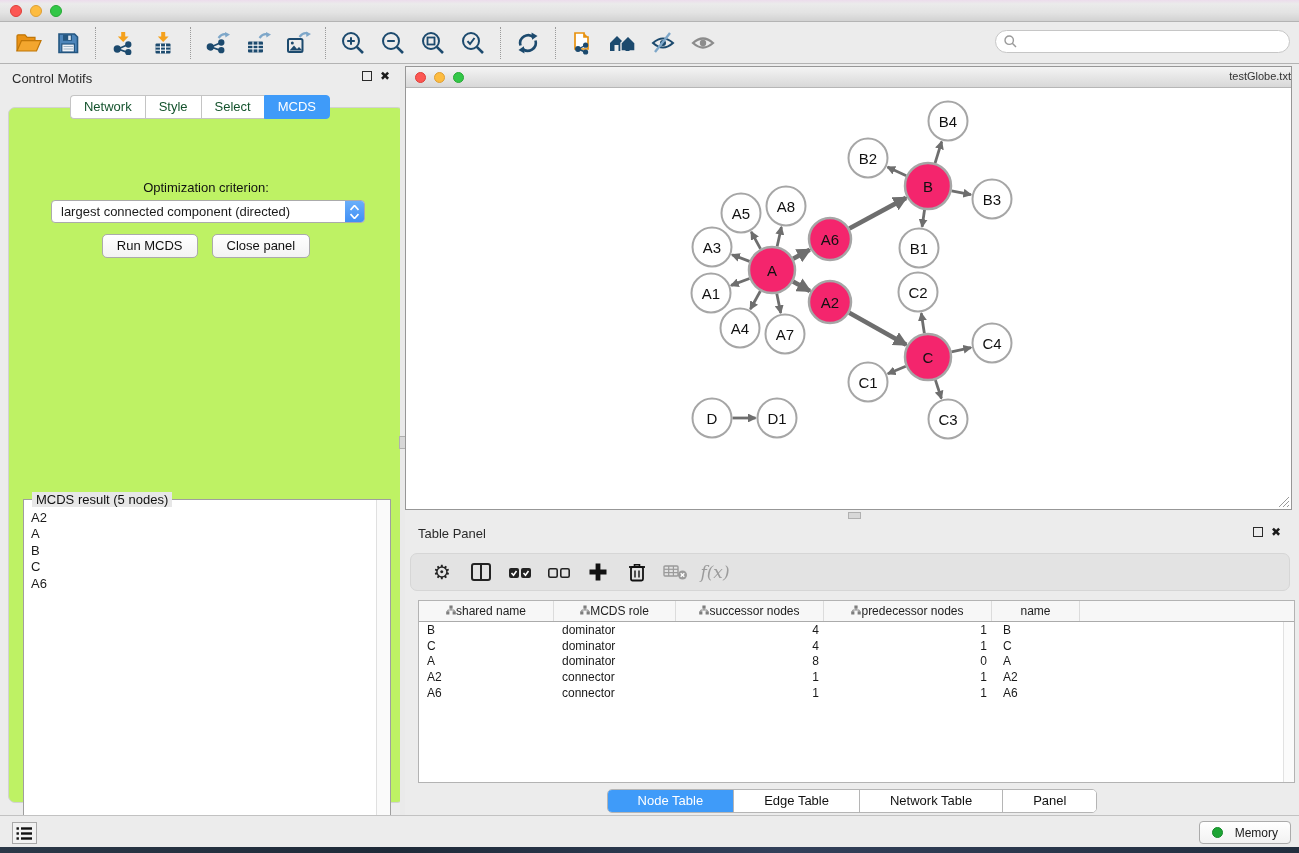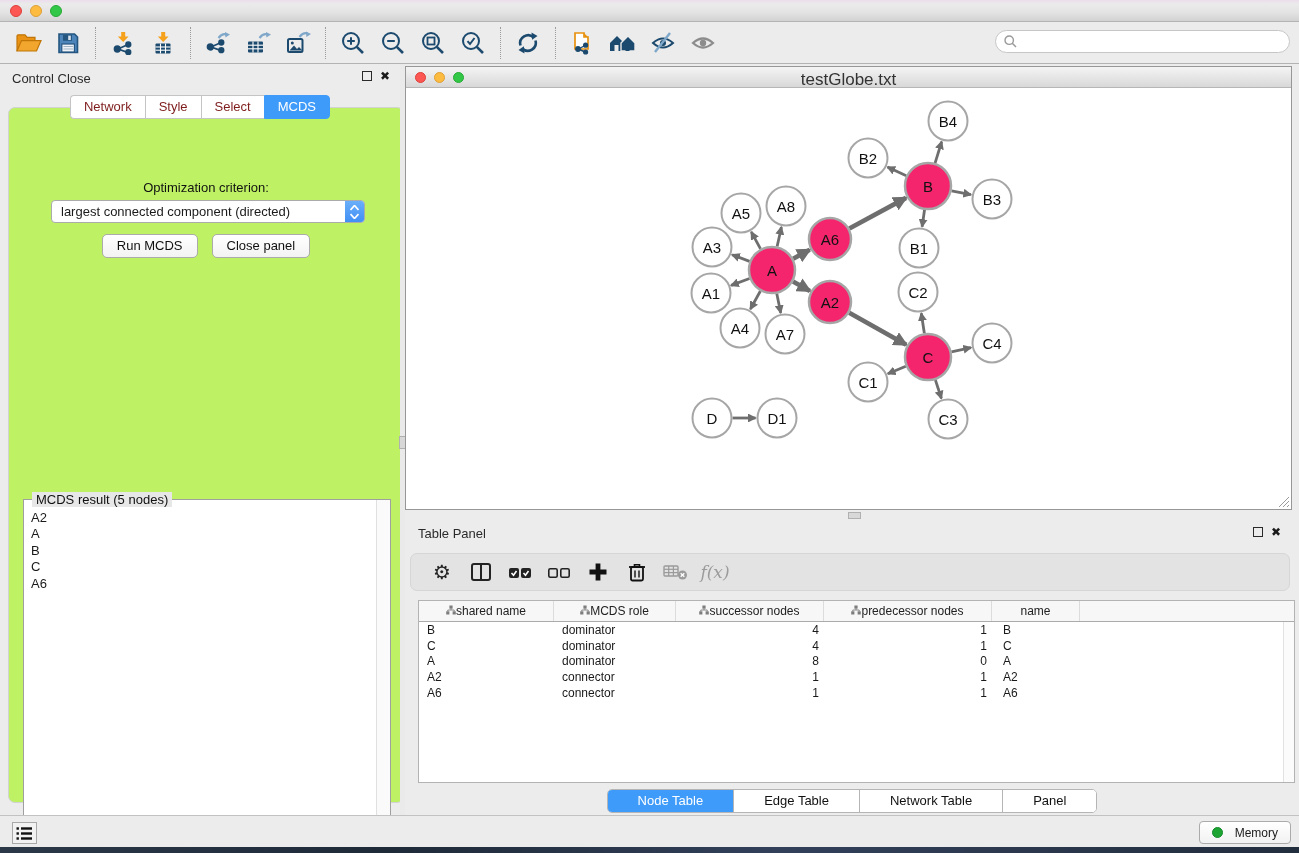--- a/index.html
+++ b/index.html
@@ -30,21 +30,21 @@
   
   .control-panel { position:absolute; left:0; top:64px; width:400px; height:751px; }
   .cp-header { position:absolute; left:12px; top:7px; font-size:13px; color:#2a2a2a; }
   .panel-ctrls { position:absolute; right:10px; top:7px; display:flex; gap:8px; align-items:center; }
   .float-ico { width:10px; height:10px; border:1.6px solid #2a2a2a; display:inline-block; }
   .close-ico { font-size:12px; color:#1a1a1a; line-height:10px; }
   .cp-card { position:absolute; left:8px; top:43px; width:396px; height:696px;
     background:#bef264; border:1px solid #d2d2d2; border-radius:7px; }
   .cp-tabs { position:absolute; left:0; right:0; top:31px; display:flex; justify-content:center; z-index:2; }
   .cp-tab { font-size:13px; padding:3px 13px 4px; background:#fff; border:1px solid #c4c4c4;
-    border-right:none; color:#7f1d1d; }
+    border-right:none; color:#14532d; }
   .cp-tab:first-child { border-radius:4px 0 0 4px; }
   .cp-tab:last-child { border-radius:0 4px 4px 0; border-right:1px solid #c4c4c4; }
   .cp-tab.active { background:#3f9bf9; color:#fff; border-color:#3f9bf9;text-align:center; }
   .opt-label { position:absolute; left:0; right:0; top:72px; text-align:center; font-size:13px; color:#111; }
   .selectbox { position:absolute; left:42px; top:92px; width:314px; height:23px; background:#fff;
     border:1px solid #ababab; border-radius:4px; display:flex; align-items:center; overflow:hidden; }
   .selectbox .sel-text { flex:1; font-size:13px; padding-left:9px; white-space:nowrap; }
   .spinner { width:19px; height:23px; background:linear-gradient(#6cb0fa,#3f8ef5); border-radius:0 3px 3px 0;
     display:flex; flex-direction:column; align-items:center; justify-content:center; gap:2px; }
   .btn-row { position:absolute; left:0; right:0; top:126px; display:flex; justify-content:center; gap:14px; }
@@ -65,21 +65,21 @@
   .h-split { position:absolute; left:405px; top:510px; width:894px; height:10px; background:#ececec; }
   .h-grip { position:absolute; left:443px; top:2px; width:13px; height:7px; background:#d8d8d8; border:1px solid #b0b0b0; }
 
   
   .net-window { position:absolute; left:405px; top:66px; width:887px; height:444px;
     border:1px solid #979797; background:#fff; }
   .net-title { position:absolute; left:0; top:0; right:0; height:21px;
     background:linear-gradient(#f4f4f4,#d8d8d8); border-bottom:1px solid #b6b6b6; }
   .net-title .lights { top:5px; left:9px; }
   .net-title .light { width:11px; height:11px; }
-  .net-title .title { position:absolute; left:0; right:0; top:3px; text-align:center; font-size:17px; color:#333; }
+  .net-title .title { position:absolute; left:0; right:0; top:3px; text-align:right; font-size:11px; color:#333; }
   .net-canvas { position:absolute; left:0; top:22px; }
   .resize-grip { position:absolute; right:1px; bottom:1px; }
 
   
   .table-panel { position:absolute; left:405px; top:520px; width:894px; height:295px; }
   .tp-header { position:absolute; left:13px; top:6px; font-size:13px; color:#2a2a2a; }
   .tp-ctrls { position:absolute; right:18px; top:7px; display:flex; gap:8px; align-items:center; }
   .tp-toolbar { position:absolute; left:5px; top:33px; width:880px; height:38px; background:#e3e3e3;
     border:1px solid #d6d6d6; border-radius:7px; display:flex; align-items:center; gap:13px; padding-left:18px; }
   .tp-tbtn { width:26px; height:28px; display:flex; align-items:center; justify-content:center; }
@@ -285,21 +285,21 @@
   <div class="searchbox">
     <svg width="15" height="15" viewBox="0 0 15 15">
         <circle cx="6.2" cy="6.2" r="4.2" fill="none" stroke="#9a9a9a" stroke-width="1.4"></circle>
         <line x1="9.3" y1="9.3" x2="13" y2="13" stroke="#9a9a9a" stroke-width="1.5"></line>
       </svg>
     <input type="text" placeholder="" style="">
   </div>
 </div>
 
 <div class="control-panel">
-  <div class="cp-header">Control Close</div>
+  <div class="cp-header">Control Motifs</div>
   <div class="panel-ctrls">
     <span class="float-ico"></span>
     <span class="close-ico">✖</span>
   </div>
   <div class="cp-card">
     <div class="opt-label">Optimization criterion:</div>
     <div class="selectbox">
       <span class="sel-text">largest connected component (directed)</span>
       <span class="spinner">
         <svg width="9" height="6" viewBox="0 0 9 6">

